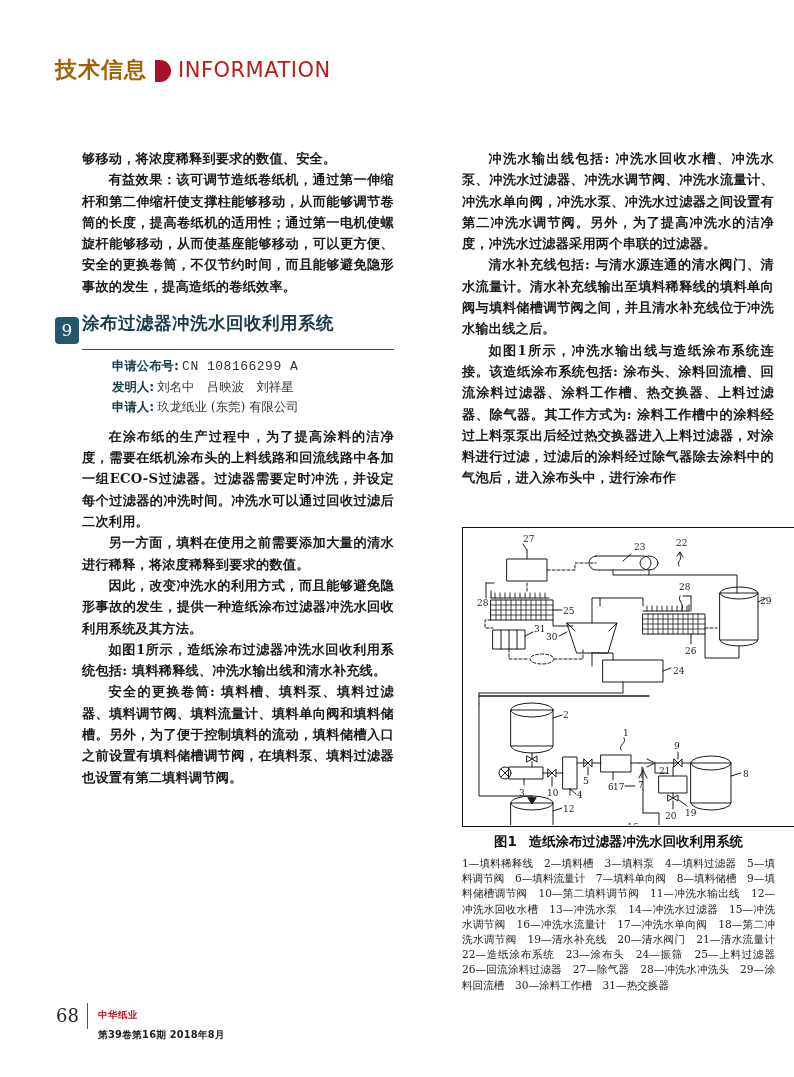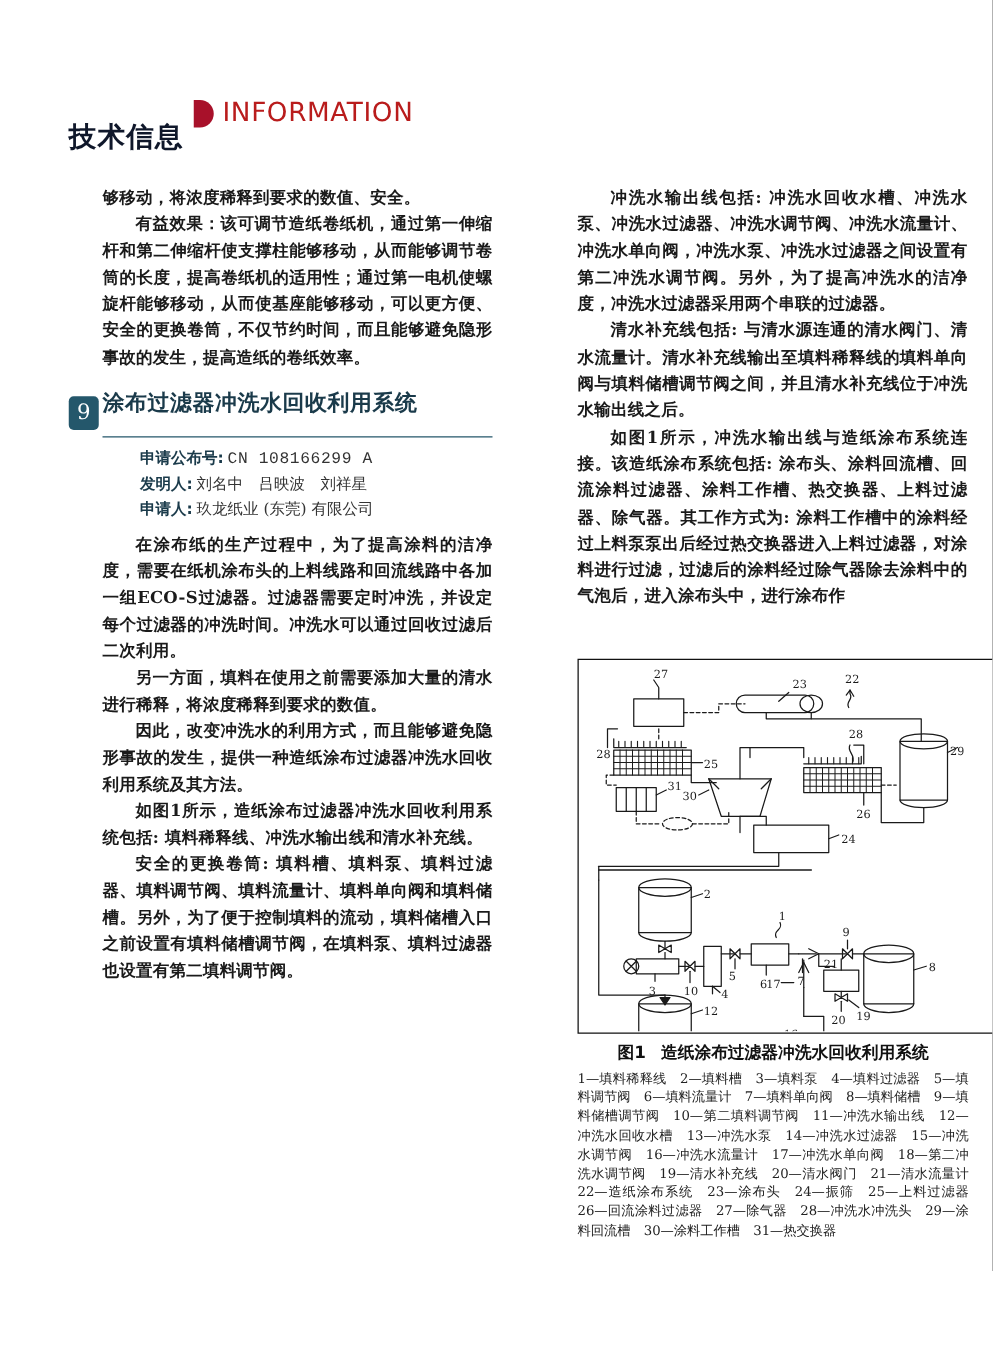--- a/index.html
+++ b/index.html
@@ -24,22 +24,21 @@
     top: 55px;
     display: flex;
     align-items: center;
     gap: 0px;
   }
   .header-cn {
     font-family: "DejaVu Sans", "Liberation Sans", sans-serif;
     font-weight: bold;
     font-size: 22px;
     letter-spacing: 1px;
-    color: #0f172a;
-    margin-top: 40px;
+    color: #a16207;
   }
   .header-mark {
     width: 16px;
     height: 22px;
     margin-left: 8px;
     margin-right: 7px;
     background: #a8112a;
     border-radius: 0 11px 11px 0;
     position: relative;
     top: 1px;
@@ -466,14 +465,22 @@
 
         </g>
       </svg>
     </div>
     <div class="fig-caption">
       <span class="figno">图1</span><span>造纸涂布过滤器冲洗水回收利用系统</span>
     </div>
     <div class="fig-legend">1—填料稀释线　2—填料槽　3—填料泵　4—填料过滤器　5—填料调节阀　6—填料流量计　7—填料单向阀　8—填料储槽　9—填料储槽调节阀　10—第二填料调节阀　11—冲洗水输出线　12—冲洗水回收水槽　13—冲洗水泵　14—冲洗水过滤器　15—冲洗水调节阀　16—冲洗水流量计　17—冲洗水单向阀　18—第二冲洗水调节阀　19—清水补充线　20—清水阀门　21—清水流量计　22—造纸涂布系统　23—涂布头　24—振筛　25—上料过滤器　26—回流涂料过滤器　27—除气器　28—冲洗水冲洗头　29—涂料回流槽　30—涂料工作槽　31—热交换器</div>
   </div>
 
+  <div class="footer">
+    <span class="footer-pageno">68</span>
+    <span class="footer-bar"></span>
+    <span class="footer-text">
+      <span class="footer-journal">中华纸业</span><br>
+      <span class="footer-issue">第39卷第16期  2018年8月</span>
+    </span>
+  </div>
 
 </div>
 
 </body></html>

